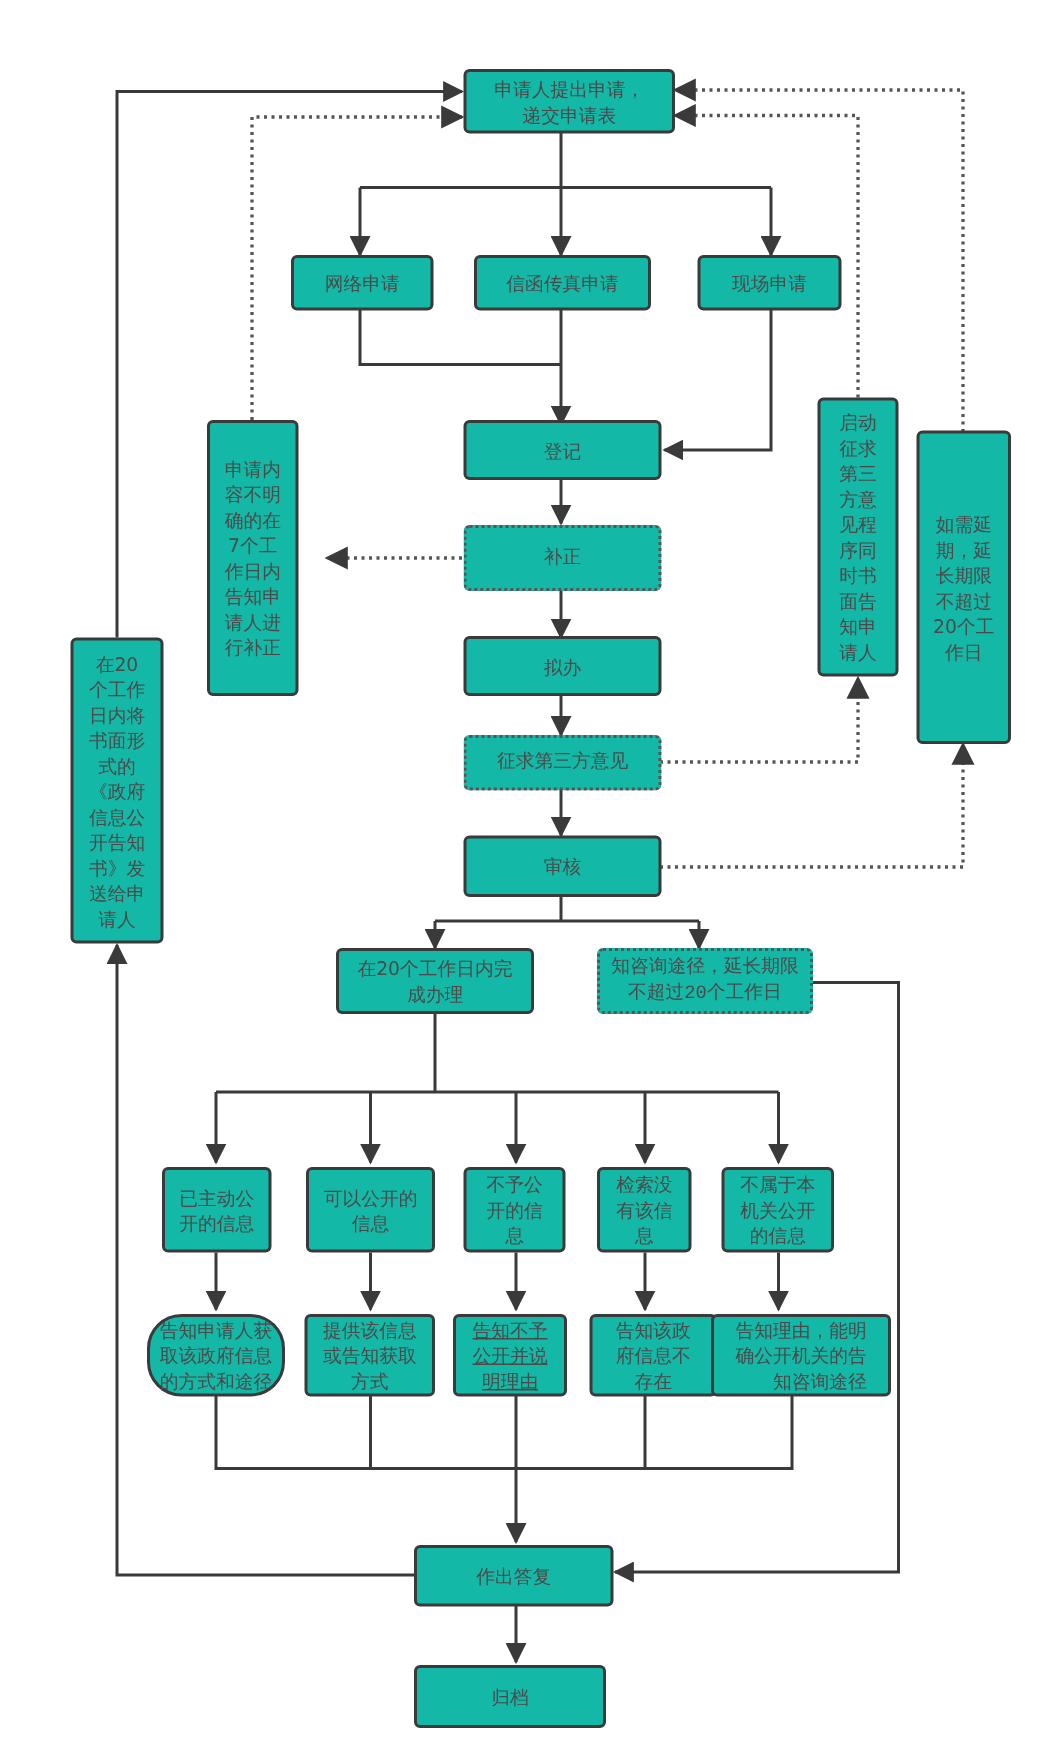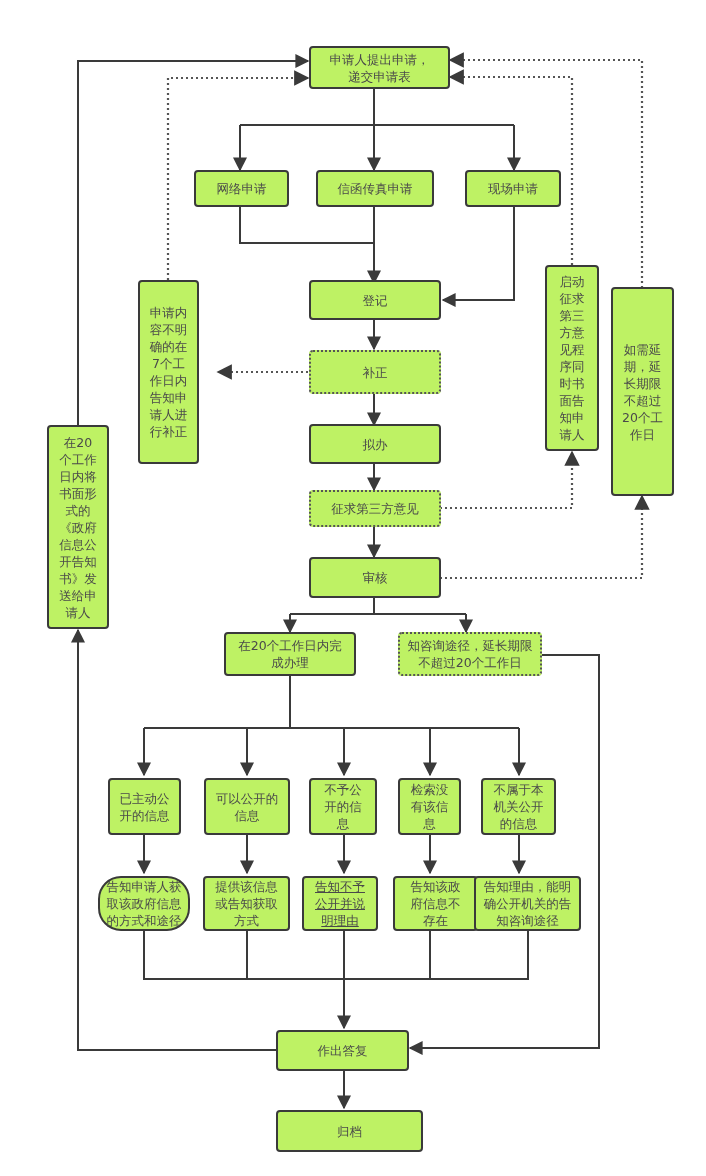--- a/index.html
+++ b/index.html
@@ -1,23 +1,23 @@
 <!DOCTYPE html>
 <html><head>
   <meta charset="utf-8">
   <style>
     html, body { margin: 0; padding: 0; background: #ffffff; }
     body { width: 706px; height: 1176px; position: relative; overflow: hidden;
            font-family: "DejaVu Sans", "Liberation Sans", sans-serif; }
     #canvas { position: absolute; left: 0; top: 0; width: 706px; height: 1176px; }
     .node { position: absolute; box-sizing: border-box; border: 2px solid #3a3a3a;
-            border-radius: 4px; background: #bef264; color: #4a4a4a; font-size: 12.5px;
+            border-radius: 4px; background: #14b8a6; color: #4a4a4a; font-size: 12.5px;
             display: flex; align-items: center; justify-content: center; text-align: center;
             line-height: 17px; padding: 2px 4px; white-space: pre-line; }
-    .node.dotted { border: 2px dotted #555; }
+    .node.dotted { border: 2px dotted #555; font-family: Liberation Mono, monospace; }
     .node.vert { line-height: 17px; padding: 2px 2px; }
   </style>
 </head>
 <body>
 
 <svg id="canvas" viewBox="0 0 706 1176">
   <defs>
     <marker id="arr" viewBox="0 0 10 10" refX="9" refY="5" markerWidth="7" markerHeight="7" orient="auto-start-reverse">
       <path d="M0,0 L10,5 L0,10 z" fill="#3a3a3a"></path>
     </marker>
@@ -145,18 +145,18 @@
 的方式和途径</div>
 <div class="node" style="left:203px;top:876px;width:87px;height:55px;">提供该信息
 或告知获取
 方式</div>
 <div class="node" style="left:302px;top:876px;width:76px;height:55px;text-decoration:underline;">告知不予
 公开并说
 明理由</div>
 <div class="node" style="left:393px;top:876px;width:85px;height:55px;">告知该政
 府信息不
 存在</div>
-<div class="node" style="left:474px;top:876px;width:107px;height:55px;">告知理由，能明
+<div class="node" style="left:474px;top:876px;width:120px;height:55px;text-align:right;">告知理由，能明
 确公开机关的告
 知咨询途径</div>
 
 <div class="node" style="left:276px;top:1030px;width:133px;height:41px;">作出答复</div>
-<div class="node" style="left:276px;top:1110px;width:147px;height:42px;text-align:center;">归档</div>
+<div class="node" style="left:276px;top:1110px;width:128px;height:42px;text-align:center;">归档</div>
 
 </body></html>

